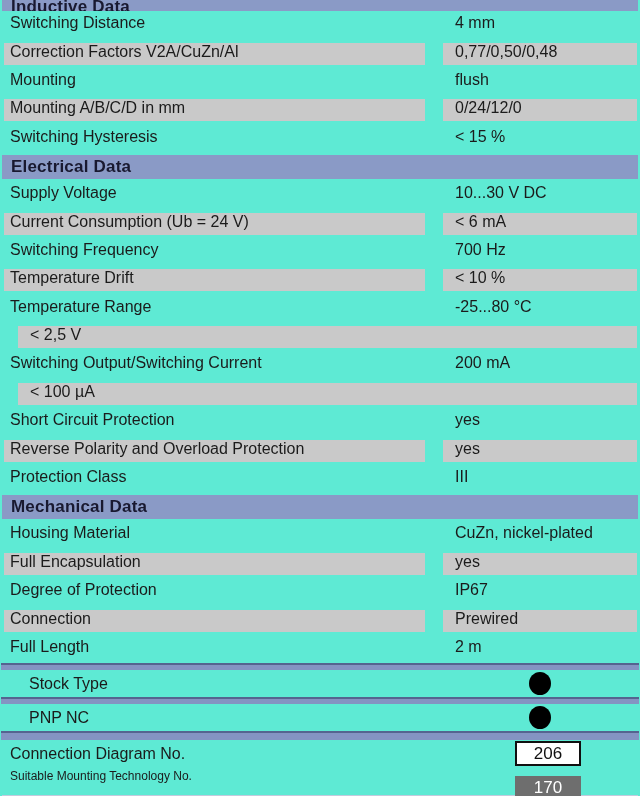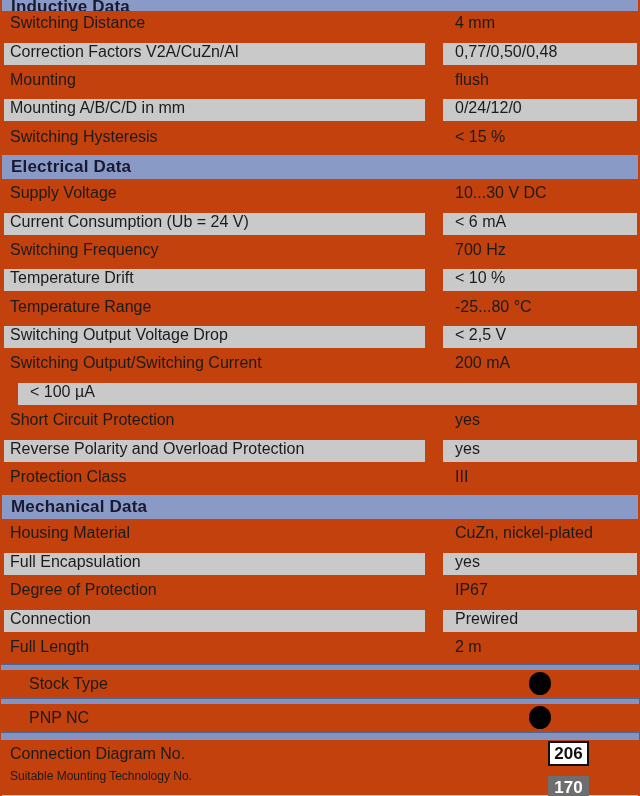--- a/index.html
+++ b/index.html
@@ -7,21 +7,21 @@
     width:640px;height:796px;
     background:#ffffff;
     font-family:"Liberation Sans", sans-serif;
     color:#1b1b1b;
     -webkit-font-smoothing:antialiased;
   }
   .page{
     position:relative;
     width:640px;height:796px;
     overflow:hidden;
-    background:#c2410c;
+    background:#5eead4;
   }
 
   
   .section-header{
     height:24px;
     background:#8A9AC6;
     margin:0 2px;
     display:flex;
     align-items:center;
     padding-left:9px;
@@ -109,28 +109,27 @@
     align-items:center;
     position:relative;
   }
   .ref-row.plain{padding-left:10px;}
   .ref-row.plain .r-label{font-size:16px;white-space:nowrap;}
   .ref-row.alt{height:25px;}
   .ref-row.alt .cell span{font-size:12px;white-space:nowrap;}
   .num-box{
     position:absolute;
     left:515px;
-    width:41px;
+    width:66px;
     display:flex;
     align-items:center;
     justify-content:center;
-    font-weight:bold;
+    font-weight:normal;
     font-size:17px;
     box-sizing:border-box;
-    margin-left:33px;
   }
   .num-box.outlined{
     top:1px;
     height:25px;
     border:2px solid #101010;
     background:#ffffff;
     color:#101010;
   }
   .num-box.filled{
     top:9px;
@@ -246,23 +245,20 @@
   <div class="row">
     <div class="cell cell-label">
       <span>Temperature Range</span>
     </div>
     <div class="cell cell-value">
       <span>-25...80 °C</span>
     </div>
   </div>
 
   <div class="row alt">
-    <div class="cell cell-label">
-      <span>Switching Output Voltage Drop</span>
-    </div>
     <div class="cell cell-value">
       <span>&lt; 2,5 V</span>
     </div>
   </div>
 
   <div class="row">
     <div class="cell cell-label">
       <span>Switching Output/Switching Current</span>
     </div>
     <div class="cell cell-value">

